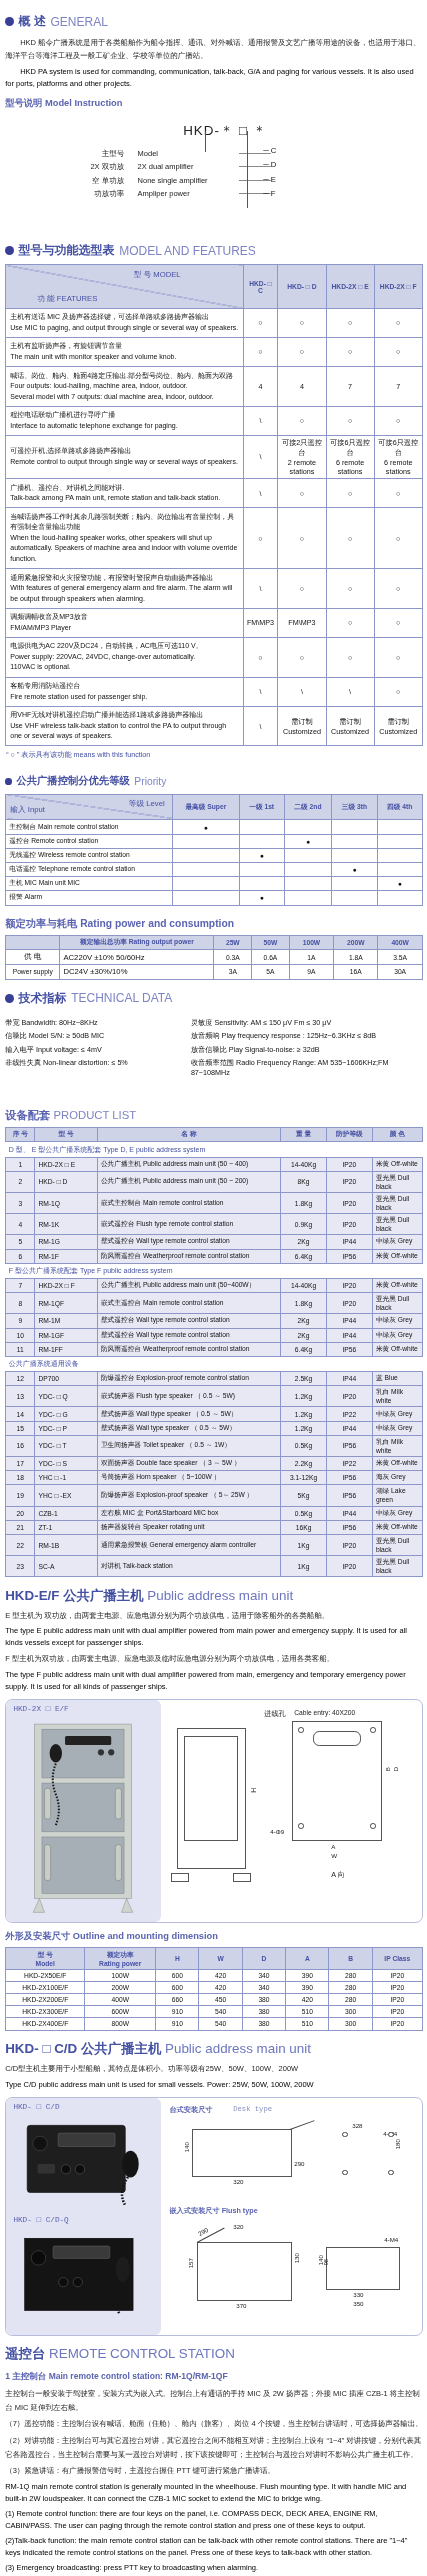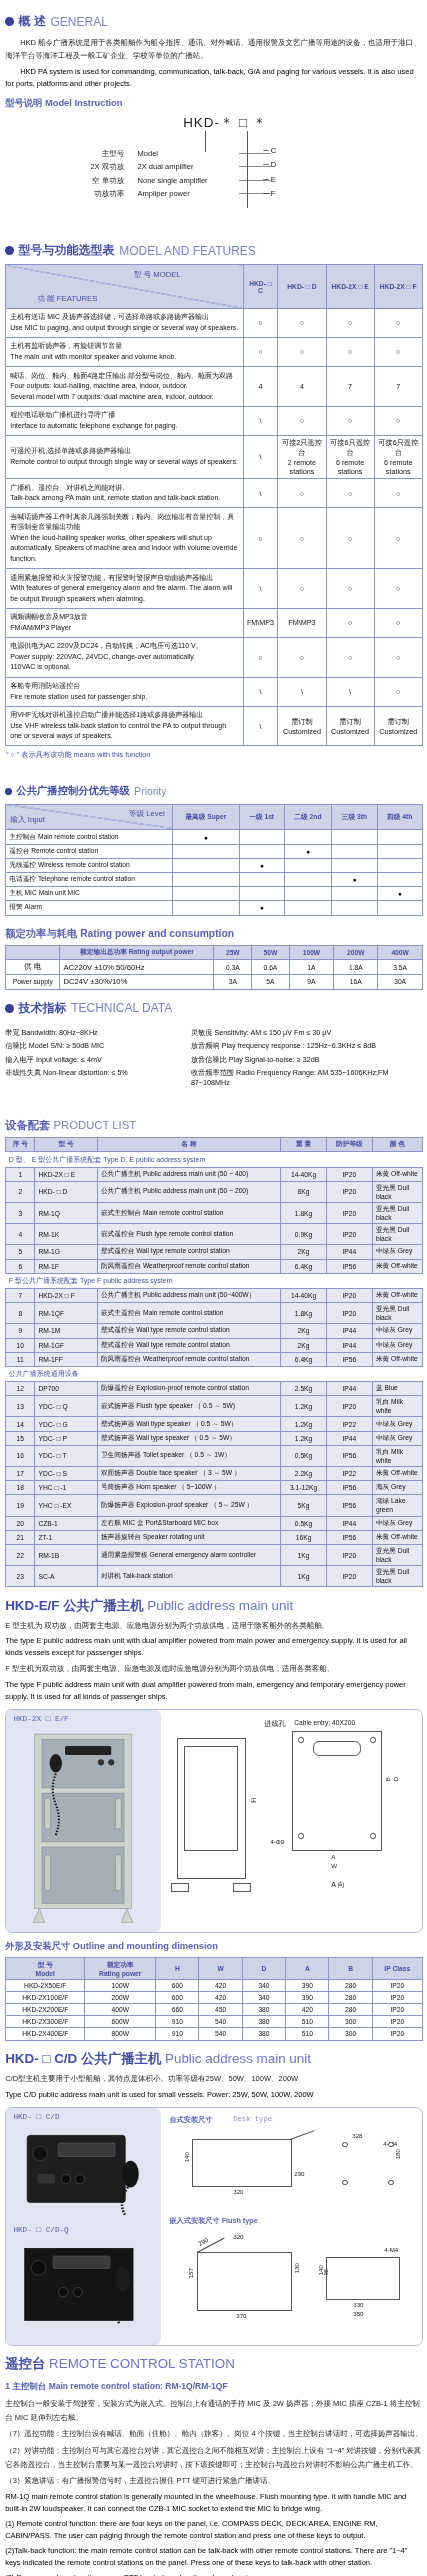--- a/index.html
+++ b/index.html
@@ -28,21 +28,21 @@
   
   .corner{position:relative;height:38px;background:
     linear-gradient(to top right,transparent calc(50% - 0.4px),#8d96c8 calc(50% - 0.4px),#8d96c8 calc(50% + 0.4px),transparent calc(50% + 0.4px)) #cfd3e8;}
   .corner .tr{position:absolute;top:4.1px;right:62px;font-size:7.7px;color:#4450a2;}
   .corner .bl{position:absolute;bottom:4.1px;left:31px;font-size:7.7px;color:#4450a2;}
   .ftbl td.desc{font-size:7px;line-height:1.5;padding:3.6px 4.1px;}
   .ftbl td.val{text-align:center;font-size:7.2px;}
   .foot{font-size:7.2px;color:#4450a2;margin:4.1px 0 1px 1px;}
   
   .mi{position:relative;height:118px;margin:2.1px 0 3.1px 0;}
-  .mi .code{position:absolute;left:178px;top:0;font-size:13.4px;color:#222;letter-spacing:1px;}
+  .mi .code{position:absolute;left:178px;top:8px;font-size:13.4px;color:#222;letter-spacing:1px;}
   .mi .rows{position:absolute;left:62px;top:31px;font-size:7.5px;color:#222;}
   .mi .rows .r{display:flex;gap:13.4px;margin:3.6px 0;}
   .mi .rows .r .c1{width:57px;text-align:right;}
   .mi .rows .r .c2{width:88px;}
   .mi .line{position:absolute;background:#555;}
   .mi .letters{position:absolute;left:258px;top:27px;font-size:7.7px;}
   .mi .letters div{margin:5.2px 0;}
   
   .panel{border:0.8px solid #b7bcdc;border-radius:7.2px;margin:6.2px 0;background:#fff;overflow:hidden;display:flex;}
   .panel .ph{background:#e2e3f3;border-radius:6.2px;position:relative;flex:0 0 auto;}
@@ -275,21 +275,21 @@
 Customized</td>
           <td class="val pre">需订制
 Customized</td>
           <td class="val pre">需订制
 Customized</td>
         </tr>
       </tbody>
   </table>
   <div class="foot">“ ○ ” 表示具有该功能  means with this function</div>
 
-  <div class="h1" style="margin-top:24px;">
+  <div class="h1" style="margin-top:14px;">
     <span class="dot" style="width:6.7px;height:6.7px;"></span>
     <span class="cn" style="font-size:10.3px;">公共广播控制分优先等级</span>
     <span class="en" style="font-size:10.3px;">Priority</span>
   </div>
   <table>
     <colgroup>
         <col style="width:40%">
         <col>
         <col>
         <col>

